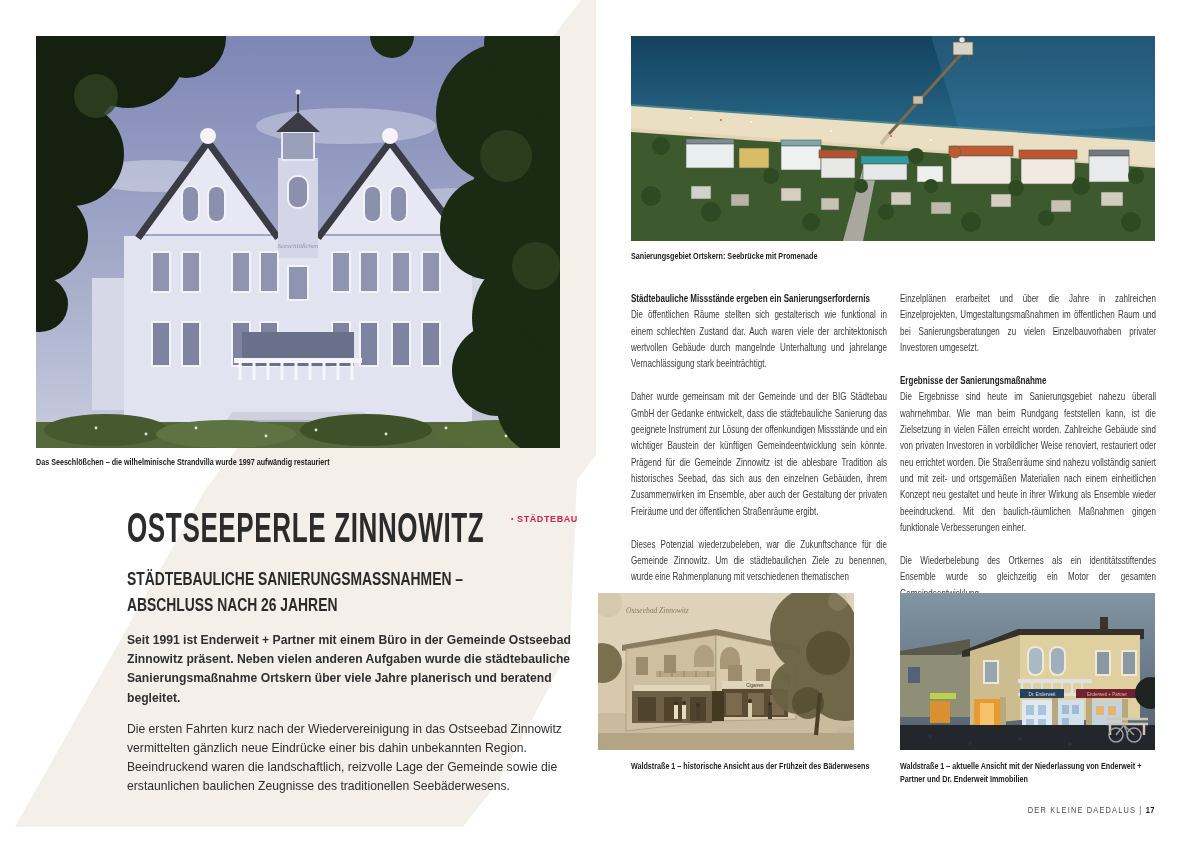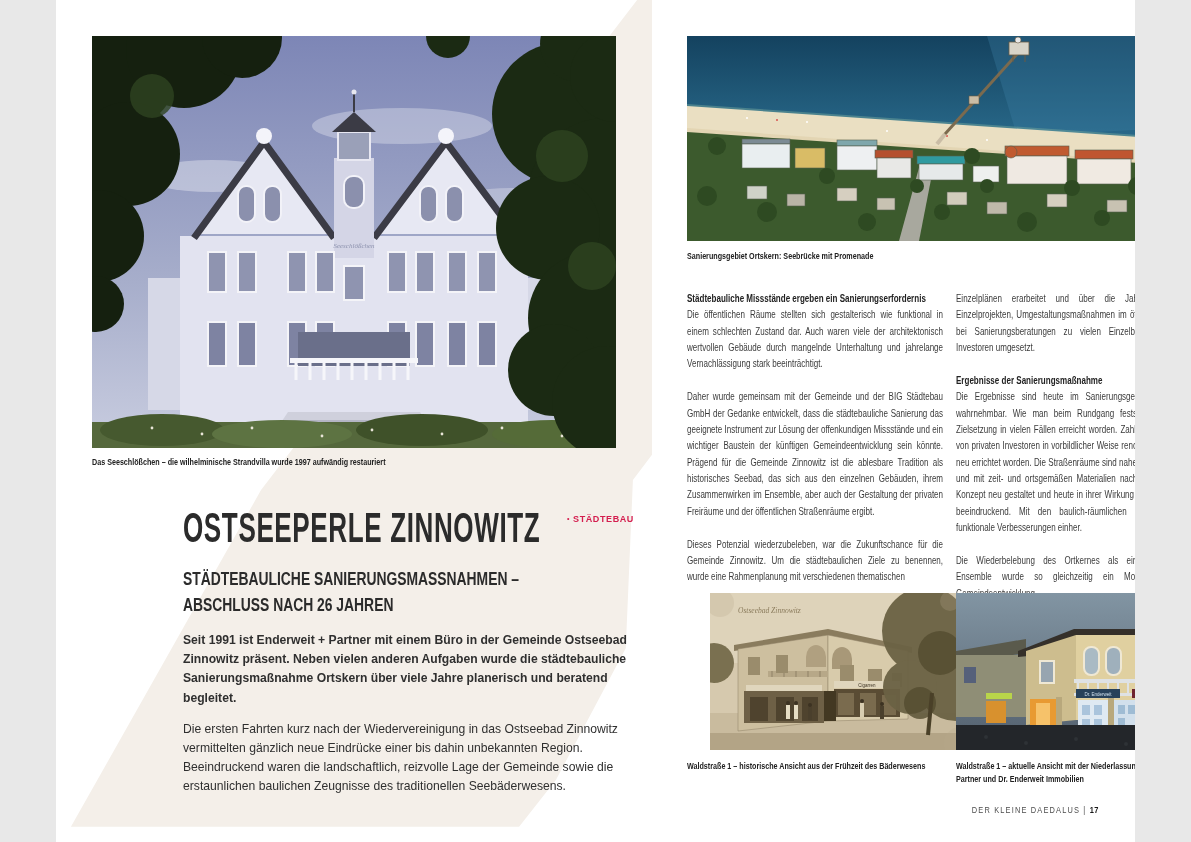--- a/index.html
+++ b/index.html
@@ -1,17 +1,17 @@
 <!DOCTYPE html>
 <html lang="de"><head>
 <meta charset="utf-8">
 <style>
   html,body{margin:0;padding:0;background:#e8e8e8;}
   .spread{
-    position:relative;width:1079px;height:842px;background:#ffffff;
+    position:relative;width:1191px;height:842px;background:#ffffff;
     font-family:"Liberation Sans",sans-serif;color:#2e2e2e;overflow:hidden;
     margin:0 auto;
   }
   .cream-band{
     position:absolute;left:0;top:0;width:596px;height:842px;background:#f4efe9;
     clip-path:polygon(97.5% 0%,100% 0%,100% 54%,96.8% 57%,95.6% 77%,83.9% 92.6%,77.7% 98.2%,2.5% 98.2%,34.4% 58.2%);
   }
   .photo{position:absolute;display:block;}
   .photo svg{display:block;}
   .caption{
@@ -316,21 +316,21 @@
       <p style="margin-top:17px;">Dieses Potenzial wiederzubeleben, war die Zukunftschance für die Gemeinde Zinnowitz. Um die städtebaulichen Ziele zu benennen, wurde eine Rahmenplanung mit verschiedenen thematischen</p>
     </div>
 
     <div class="col col2">
       <p>Einzelplänen erarbeitet und über die Jahre in zahlreichen Einzelprojekten, Umgestaltungsmaßnahmen im öffentlichen Raum und bei Sanierungsberatungen zu vielen Einzelbauvorhaben privater Investoren umgesetzt.</p>
       <strong class="colhead" style="margin-top:17px;">Ergebnisse der Sanierungsmaßnahme</strong>
       <p>Die Ergebnisse sind heute im Sanierungsgebiet nahezu überall wahrnehmbar. Wie man beim Rundgang feststellen kann, ist die Zielsetzung in vielen Fällen erreicht worden. Zahlreiche Gebäude sind von privaten Investoren in vorbildlicher Weise renoviert, restauriert oder neu errichtet worden. Die Straßenräume sind nahezu vollständig saniert und mit zeit- und ortsgemäßen Materialien nach einem einheitlichen Konzept neu gestaltet und heute in ihrer Wirkung als Ensemble wieder beeindruckend. Mit den baulich-räumlichen Maßnahmen gingen funktionale Verbesserungen einher.</p>
       <p style="margin-top:17px;">Die Wiederbelebung des Ortkernes als ein identitätsstiftendes Ensemble wurde so gleichzeitig ein Motor der gesamten Gemeindeentwicklung.</p>
     </div>
 
-    <div class="photo" style="left:654px;top:593px;">
+    <div class="photo" style="left:598px;top:593px;">
       <svg width="256" height="157" viewBox="0 0 256 157">
         <rect width="256" height="157" fill="#d6c9ae"></rect>
         <rect width="256" height="70" fill="#e0d6bd" opacity="0.8"></rect>
         <rect x="0" y="120" width="256" height="37" fill="#c9bb9e"></rect>
         <rect x="0" y="140" width="256" height="17" fill="#b3a486"></rect>
 
         <polygon points="24,52 118,36 202,54 202,60 118,44 24,58" fill="#8a7c5e"></polygon>
         <polygon points="28,56 118,42 118,128 28,138" fill="#cdbf9f" stroke="#8f8166" stroke-width="0.5"></polygon>
         <polygon points="118,42 198,58 198,126 118,128" fill="#d8cbab" stroke="#8f8166" stroke-width="0.5"></polygon>
         <path d="M96,64 a10,12 0 0 1 20,0 v10 h-20 z" fill="#b0a080"></path>

